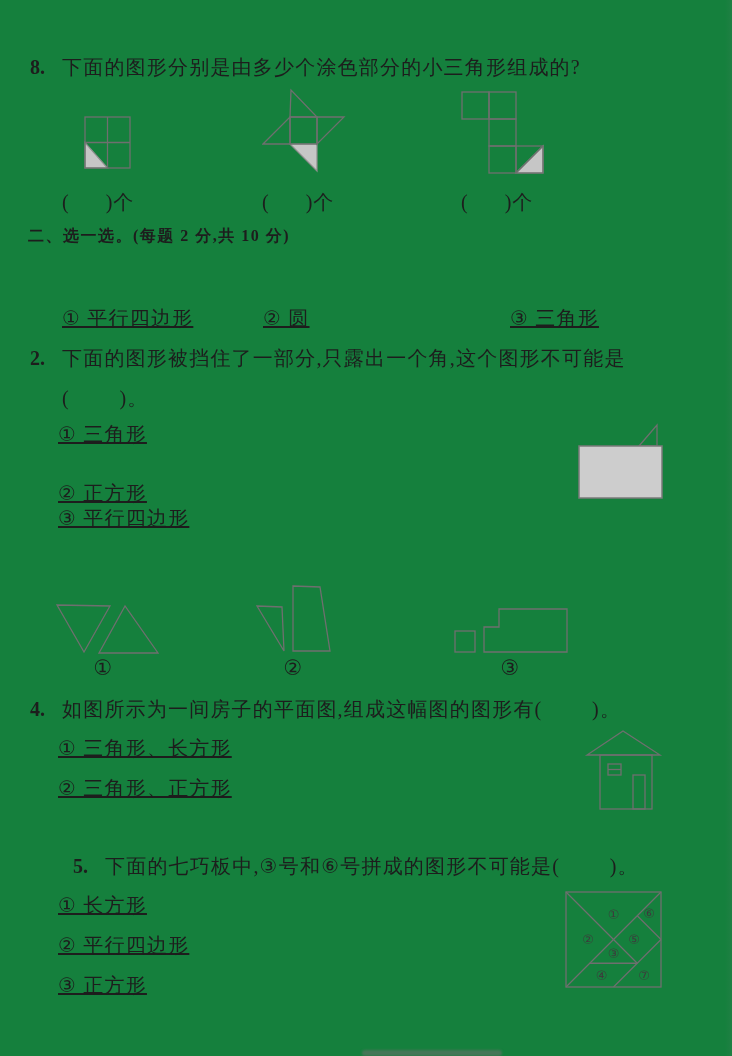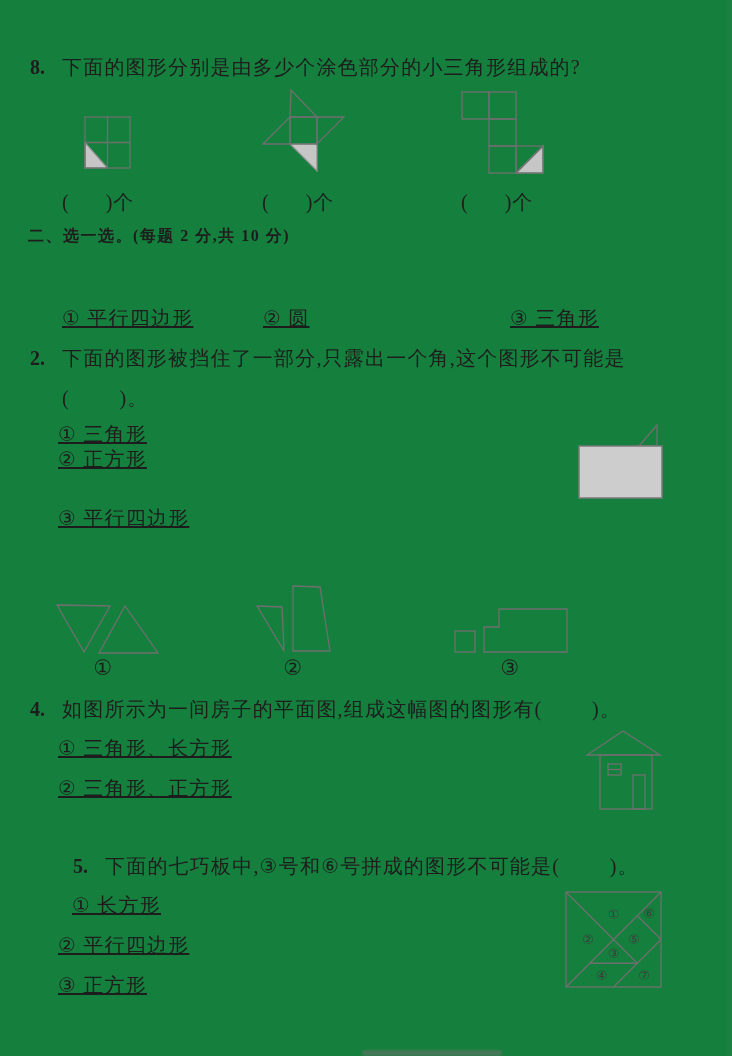--- a/index.html
+++ b/index.html
@@ -65,21 +65,21 @@
 
   <div class="abs sec-header" style="left:28px;top:226px;">二、选一选。(每题 2 分,共 10 分)</div>
 
   <div class="abs opt" style="left:62px;top:305px;">① 平行四边形</div>
   <div class="abs opt" style="left:263px;top:305px;">② 圆</div>
   <div class="abs opt" style="left:510px;top:305px;">③ 三角形</div>
 
   <div class="abs q-line" style="left:30px;top:345px;"><span class="q-num">2.</span><span class="q-text">下面的图形被挡住了一部分,只露出一个角,这个图形不可能是</span></div>
   <div class="abs q-line" style="left:62px;top:385px;">(        )。</div>
   <div class="abs opt" style="left:58px;top:421px;">① 三角形</div>
-  <div class="abs opt" style="left:58px;top:446px;">② 正方形</div>
+  <div class="abs opt" style="left:58px;top:480px;">② 正方形</div>
   <div class="abs opt" style="left:58px;top:505px;">③ 平行四边形</div>
 
   <svg class="abs" style="left:577px;top:422px;" width="88" height="78" viewBox="0 0 88 78">
     <polygon class="ln" points="62,24 80,3 80,24"></polygon>
     <rect class="cover" x="2" y="24" width="83" height="52"></rect>
   </svg>
 
 
   <svg class="abs" style="left:56px;top:603px;" width="104" height="52" viewBox="0 0 104 52">
     <polygon class="ln" points="1,2 54,3 28,49"></polygon>
@@ -105,21 +105,21 @@
 
   <svg class="abs" style="left:584px;top:729px;" width="80" height="84" viewBox="0 0 80 84">
     <polygon class="ln" points="39,2 3,26 76,26"></polygon>
     <rect class="ln" x="16" y="26" width="52" height="54"></rect>
     <rect class="ln" x="24" y="35" width="13" height="11"></rect>
     <line class="ln" x1="24" y1="40.5" x2="37" y2="40.5"></line>
     <rect class="ln" x="49" y="46" width="12" height="34"></rect>
   </svg>
 
   <div class="abs q-line" style="left:30px;top:853px;margin-left:43px;"><span class="q-num">5.</span><span class="q-text">下面的七巧板中,③号和⑥号拼成的图形不可能是(        )。</span></div>
-  <div class="abs opt" style="left:72px;top:892px;">① 长方形</div>
+  <div class="abs opt" style="left:58px;top:892px;">① 长方形</div>
   <div class="abs opt" style="left:58px;top:932px;">② 平行四边形</div>
   <div class="abs opt" style="left:58px;top:972px;">③ 正方形</div>
 
   <svg class="abs" style="left:565px;top:891px;" width="98" height="98" viewBox="0 0 98 98">
     <rect class="ln" x="1" y="1" width="95" height="95"></rect>
     <line class="ln" x1="1" y1="96" x2="96" y2="1"></line>
     <line class="ln" x1="1" y1="1" x2="48.5" y2="48.5"></line>
     <line class="ln" x1="24.75" y1="72.25" x2="72.25" y2="72.25"></line>
     <line class="ln" x1="48.5" y1="96" x2="96" y2="48.5"></line>
     <line class="ln" x1="72.25" y1="24.75" x2="96" y2="48.5"></line>

